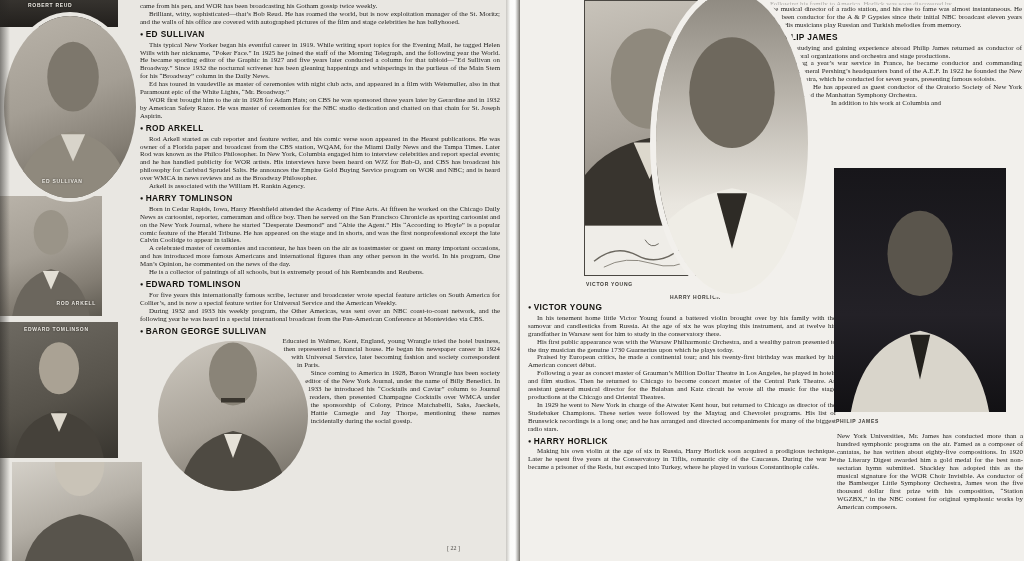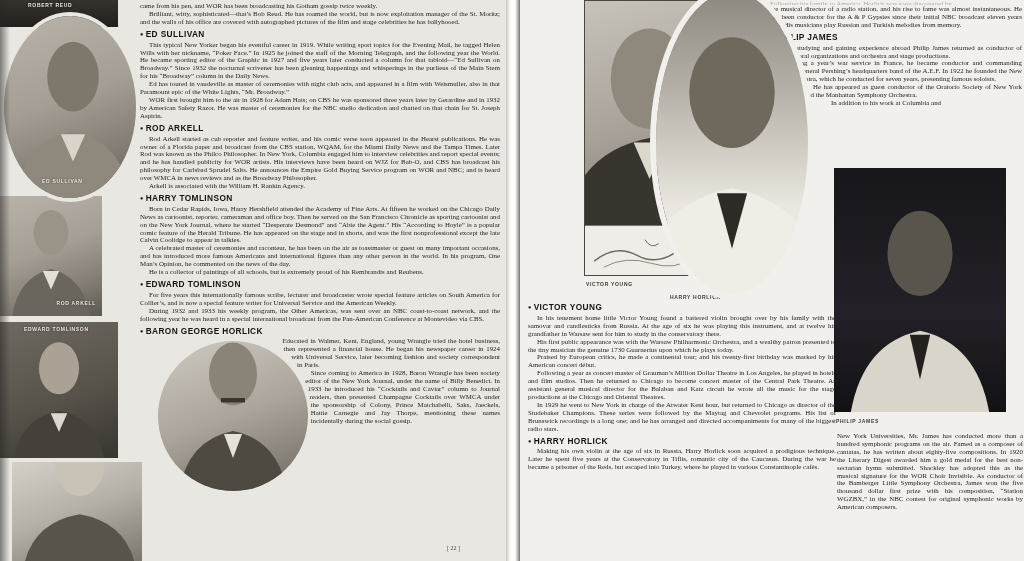--- a/index.html
+++ b/index.html
@@ -133,21 +133,21 @@
 
       <p class="h">HARRY TOMLINSON</p>
       <p>Born in Cedar Rapids, Iowa, Harry Hershfield attended the Academy of Fine Arts. At fifteen he worked on the Chicago Daily News as cartoonist, reporter, cameraman and office boy. Then he served on the San Francisco Chronicle as sporting cartoonist and on the New York Journal, where he started “Desperate Desmond” and “Abie the Agent.” His “According to Hoyle” is a popular comic feature of the Herald Tribune. He has appeared on the stage and in shorts, and was the first nonprofessional except the late Calvin Coolidge to appear in talkies.</p>
       <p>A celebrated master of ceremonies and raconteur, he has been on the air as toastmaster or guest on many important occasions, and has introduced more famous Americans and international figures than any other person in the world. In his program, One Man’s Opinion, he commented on the news of the day.</p>
       <p>He is a collector of paintings of all schools, but is extremely proud of his Rembrandts and Reubens.</p>
 
       <p class="h">EDWARD TOMLINSON</p>
       <p>For five years this internationally famous scribe, lecturer and broadcaster wrote special feature articles on South America for Collier’s, and is now a special feature writer for Universal Service and the American Weekly.</p>
       <p>During 1932 and 1933 his weekly program, the Other Americas, was sent over an NBC coast-to-coast network, and the following year he was heard in a special international broadcast from the Pan-American Conference at Montevideo via CBS.</p>
 
-      <p class="h">BARON GEORGE HORLICK</p>
+      <p class="h">BARON GEORGE SULLIVAN</p>
       <div class="ph-wrangle">
         <svg class="bust" viewBox="0 0 100 120" preserveAspectRatio="xMidYMax slice" style="position:absolute;inset:0;width:100%;height:100%;">
           <ellipse cx="50" cy="42" rx="16" ry="21" fill="#8a8478"></ellipse>
           <rect x="42" y="58" width="16" height="3" fill="#3a362f"></rect>
           <path d="M14 120 Q20 86 50 80 Q80 86 86 120 Z" fill="#4e4a42"></path>
           <path d="M44 82 L50 98 L56 82 Z" fill="#e6e2d8"></path>
         </svg>
       </div>
       <p>Educated in Walmer, Kent, England, young Wrangle tried the hotel business, then represented a financial house. He began his newspaper career in 1924 with Universal Service, later becoming fashion and society correspondent in Paris.</p>
       <p>Since coming to America in 1928, Baron Wrangle has been society editor of the New York Journal, under the name of Billy Benedict. In 1933 he introduced his “Cocktails and Caviar” column to Journal readers, then presented Champagne Cocktails over WMCA under the sponsorship of Colony, Prince Matchabelli, Saks, Jaeckels, Hattie Carnegie and Jay Thorpe, mentioning these names incidentally during the social gossip.</p>

